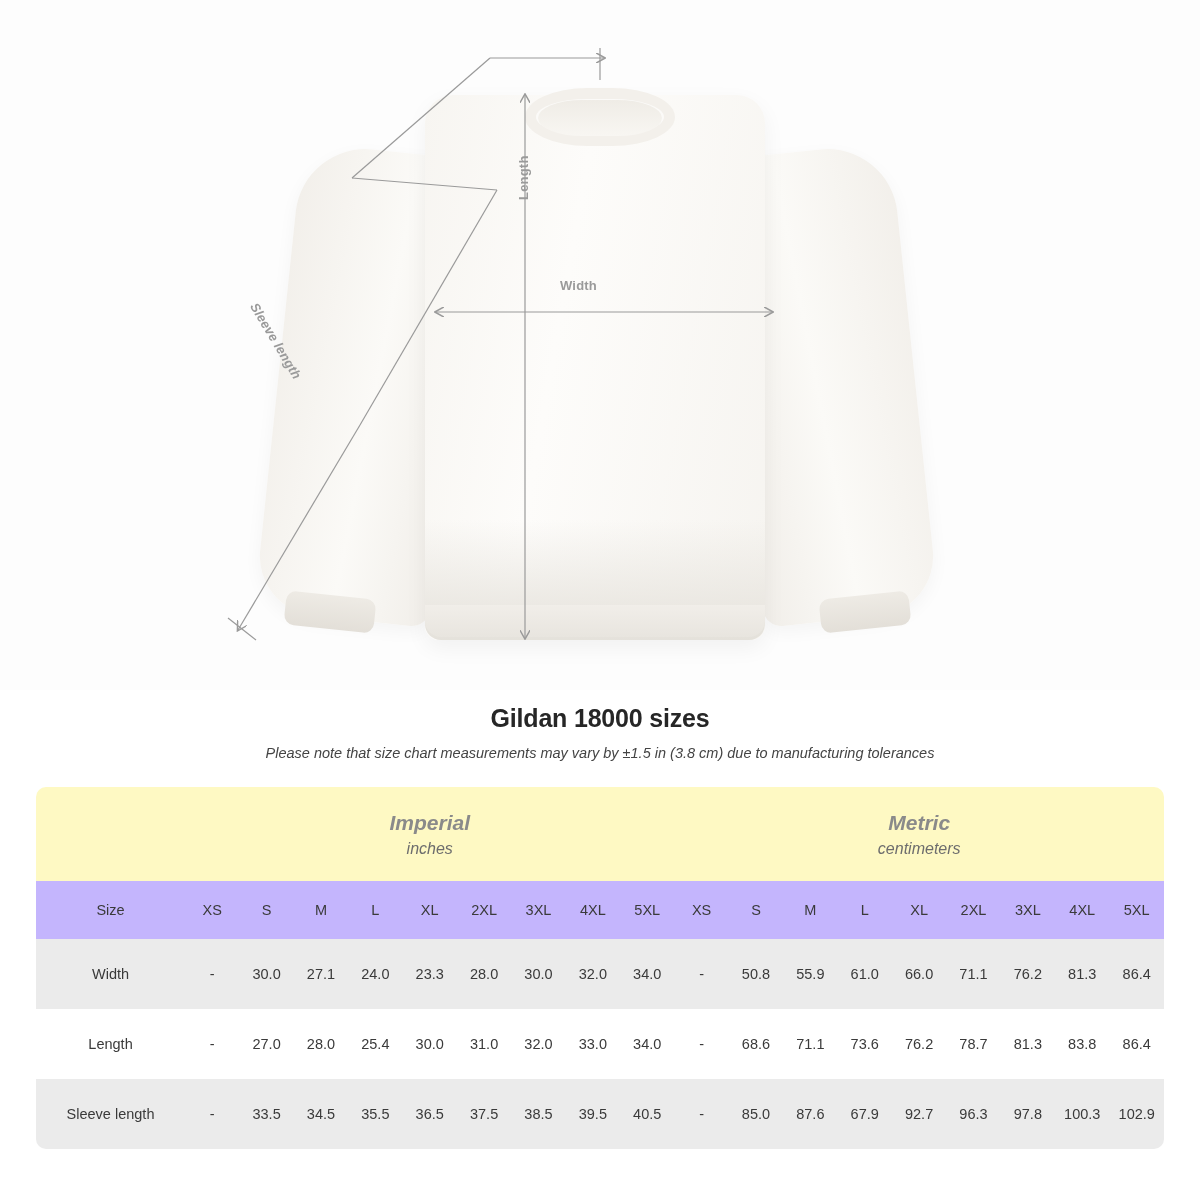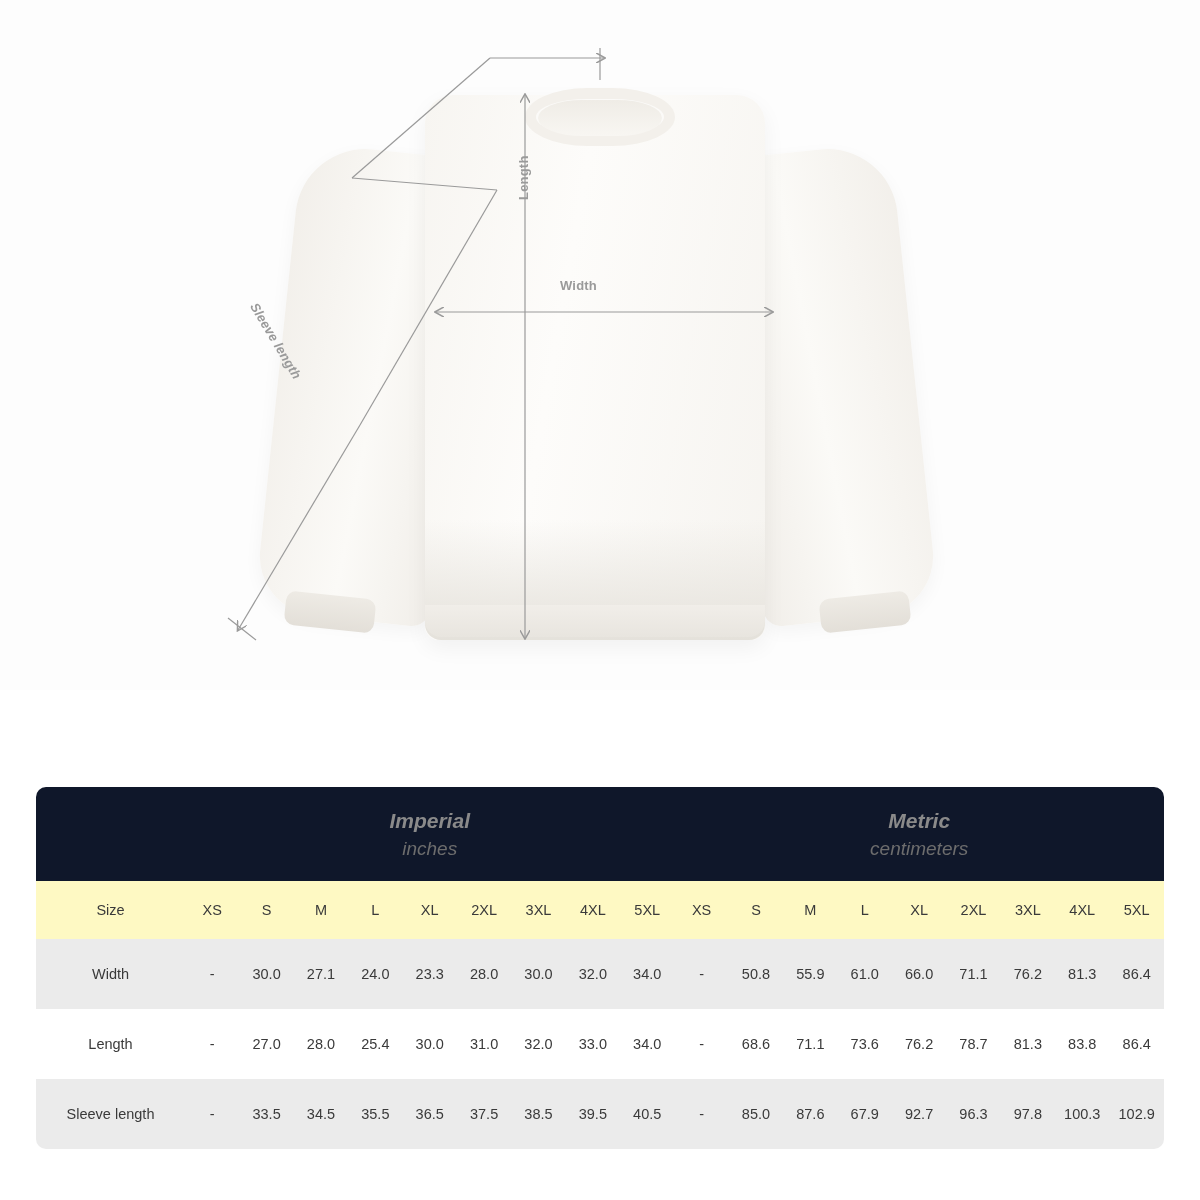--- a/index.html
+++ b/index.html
@@ -195,40 +195,40 @@
     table-layout: fixed;
   }
   table.size-table td, table.size-table th {
     border: 0;
     text-align: center;
     font-size: 14.5px;
     color: #3a3a3a;
     font-weight: normal;
   }
   .unit-head td {
-    background: #0f172a;
+    background: #fef9c3;
     height: 92px;
     vertical-align: middle;
   }
   .unit-title {
     font-size: 21px;
     font-weight: bold;
     font-style: italic;
     color: #8a8a8a;
     line-height: 1.25;
   }
   .unit-sub {
-    font-size: 19px;
+    font-size: 16px;
     font-style: italic;
     color: #6d6d6d;
     font-weight: normal;
     margin-top: 3px;
   }
   .row-sizes td {
-    background: #fef9c3;
+    background: #c4b5fd;
     height: 56px;
     font-weight: bold;
     color: #2e2e2e;
     font-size: 15px;
   }
   .row-data td {
     height: 68px;
     font-size: 15px;
     color: #3b3b3b;
   }
@@ -288,20 +288,24 @@
         <line x1="400" y1="8" x2="400" y2="40" stroke="#9a9a9a" stroke-width="1.2"></line>
         <line x1="28" y1="578" x2="56" y2="600" stroke="#9a9a9a" stroke-width="1.2"></line>
       </svg>
 
       <div class="dim-label lbl-length">Length</div>
       <div class="dim-label lbl-width">Width</div>
       <div class="dim-label lbl-sleeve">Sleeve length</div>
     </div>
   </div>
 
+  <div class="title-block">
+    <div class="chart-title">Gildan 18000 sizes</div>
+    <div class="chart-note">Please note that size chart measurements may vary by ±1.5 in (3.8 cm) due to manufacturing tolerances</div>
+  </div>
 
   <div class="table-wrap">
     <table class="size-table">
       <colgroup>
         <col style="width:148px">
         <col style="width:54px">
           <col style="width:54px">
           <col style="width:54px">
           <col style="width:54px">
         <col style="width:54px">

